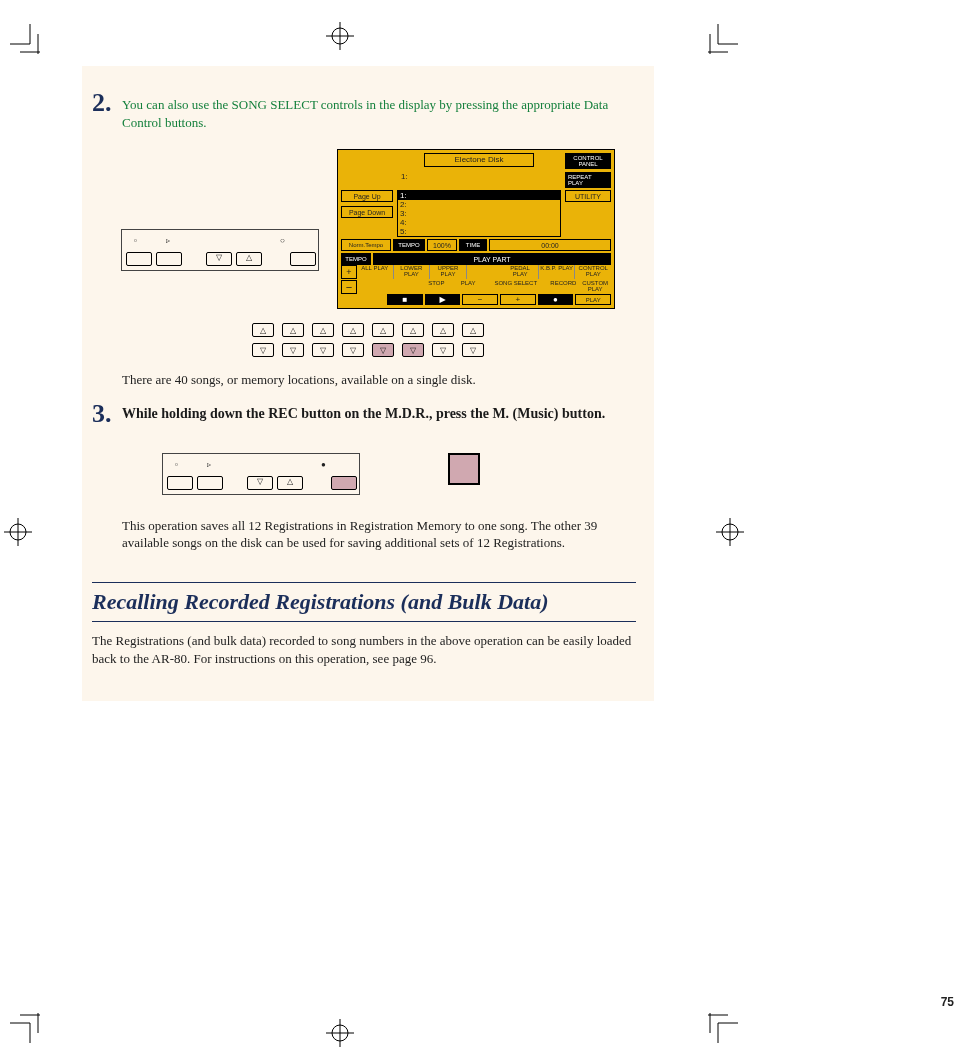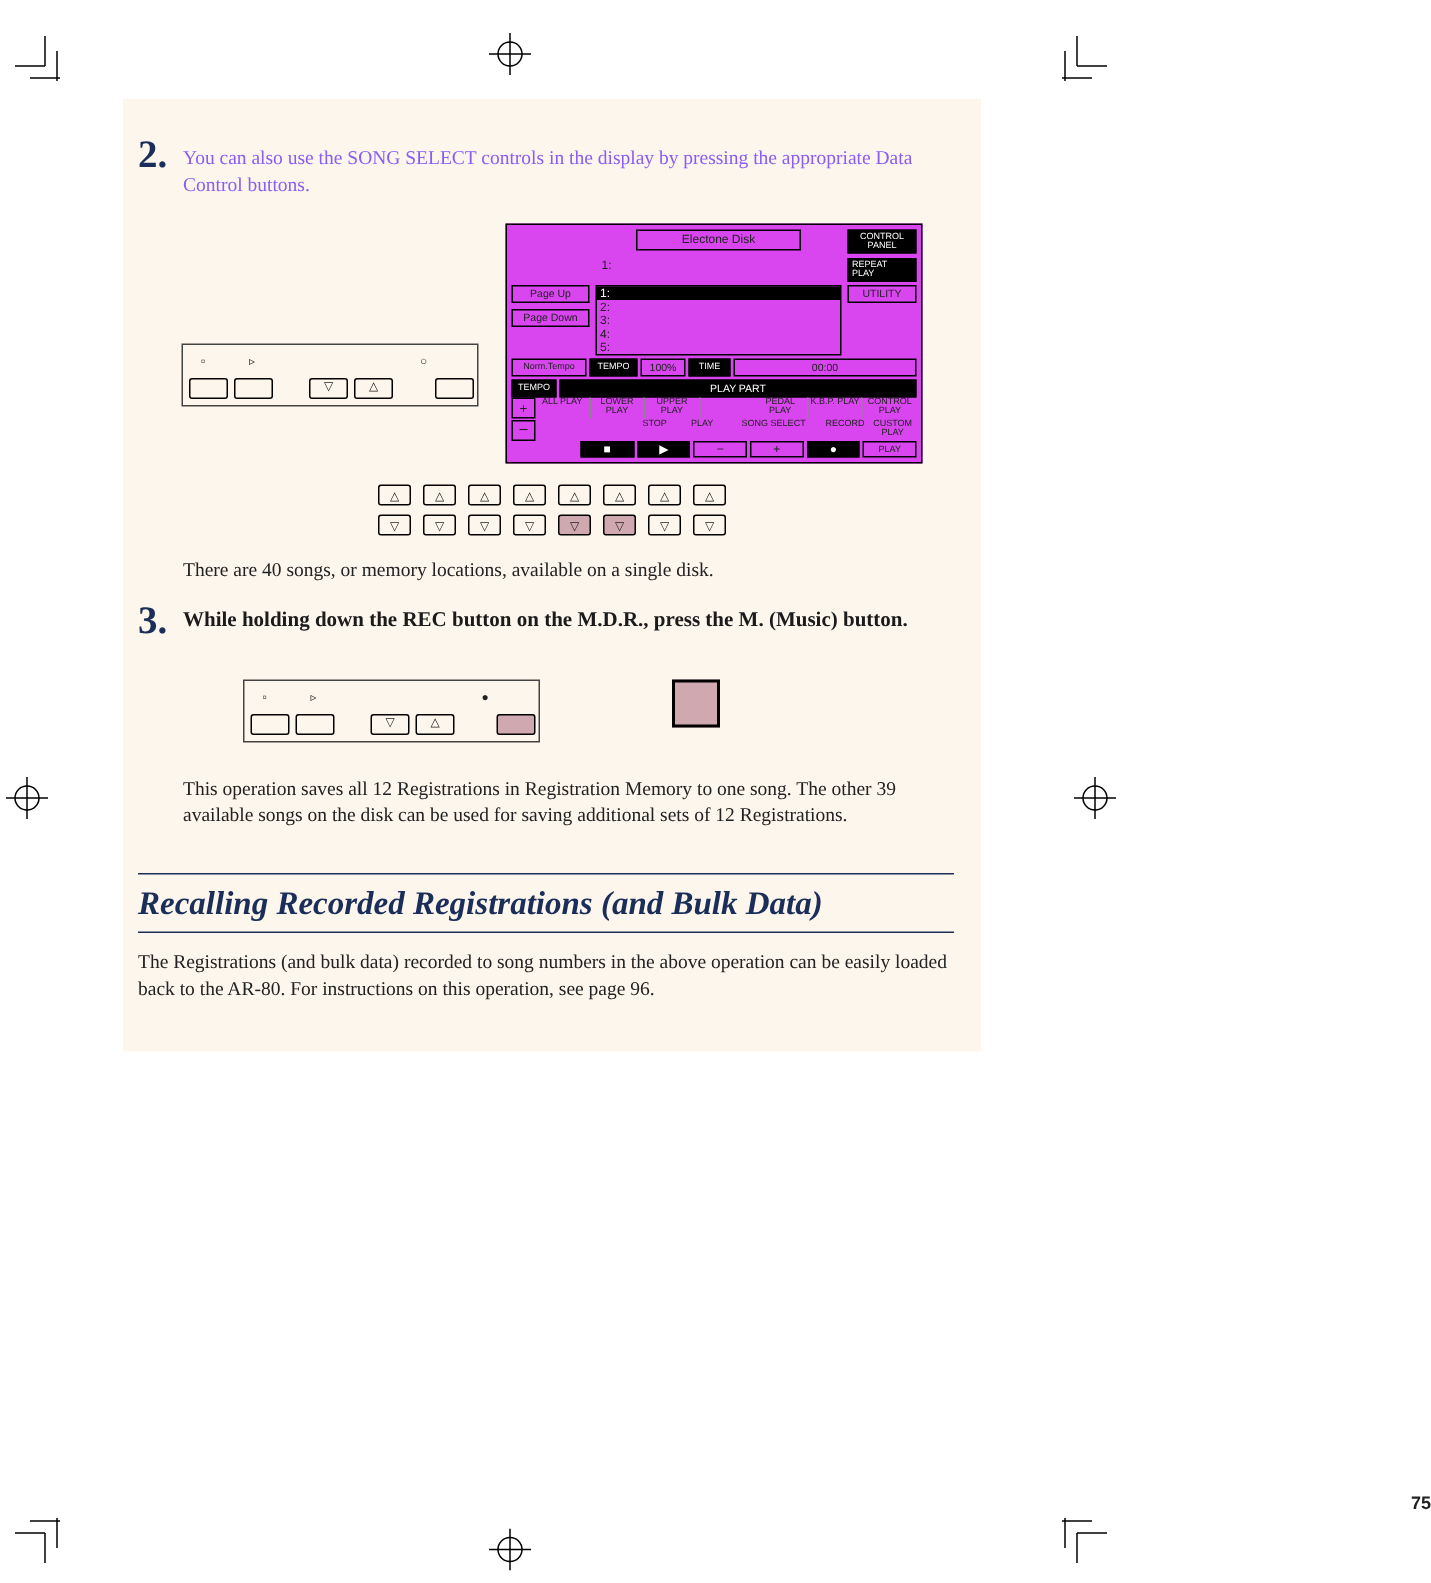--- a/index.html
+++ b/index.html
@@ -41,21 +41,21 @@
     margin-top: -4px;
   }
   .step-bold {
     font-weight: bold;
     font-size: 14px;
     color: #1b1b1b;
     line-height: 1.35;
   }
   .step-sub {
     font-size: 13px;
-    color: #8b5cf6;
+    color: #15803d;
     line-height: 1.35;
     margin-top: 2px;
   }
   .body-indent { padding: 0 18px 0 40px; }
 
   .diagram-row {
     display:flex;
     align-items:flex-start;
     justify-content:center;
     gap: 18px;
@@ -77,21 +77,21 @@
     height:12px;
     bottom:4px;
   }
   .mdr-icon { position:absolute; font-size:8px; top:6px; }
 
   .lcd {
     border:1px solid #000;
     width: 276px;
     font-family: Arial, sans-serif;
     font-size: 8px;
-    background:#d946ef;
+    background:#eab308;
     position:relative;
   }
   .lcd * { box-sizing: border-box; }
   .lcd-cell {
     border:1px solid #000;
     padding:1px 2px;
     display:flex;
     align-items:center;
     justify-content:center;
     font-size:8px;

